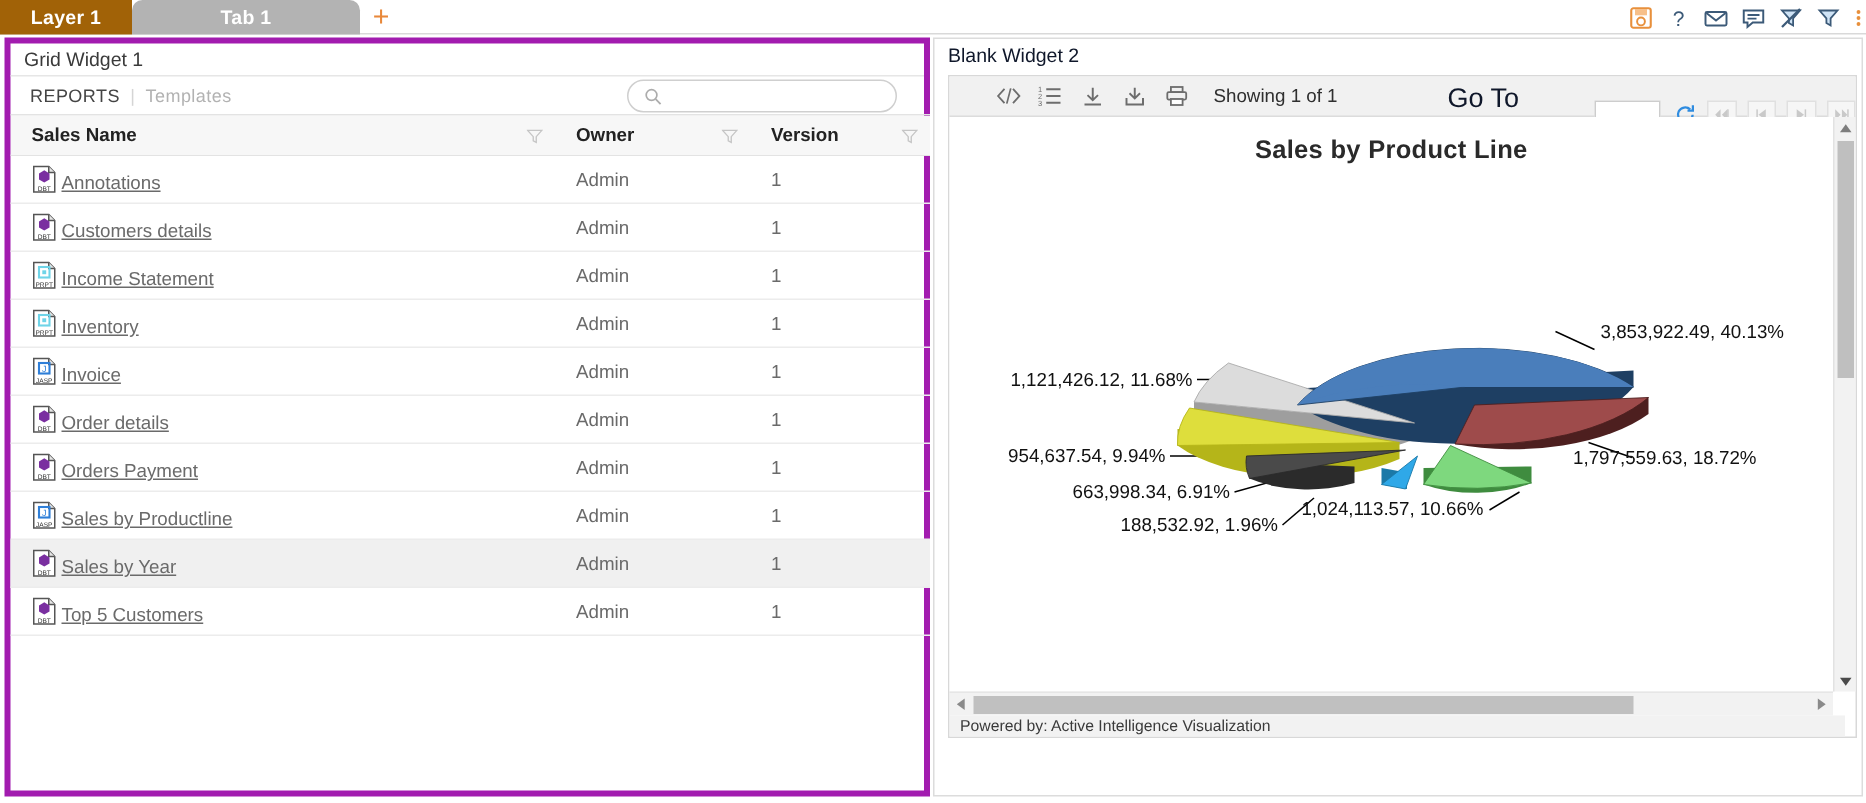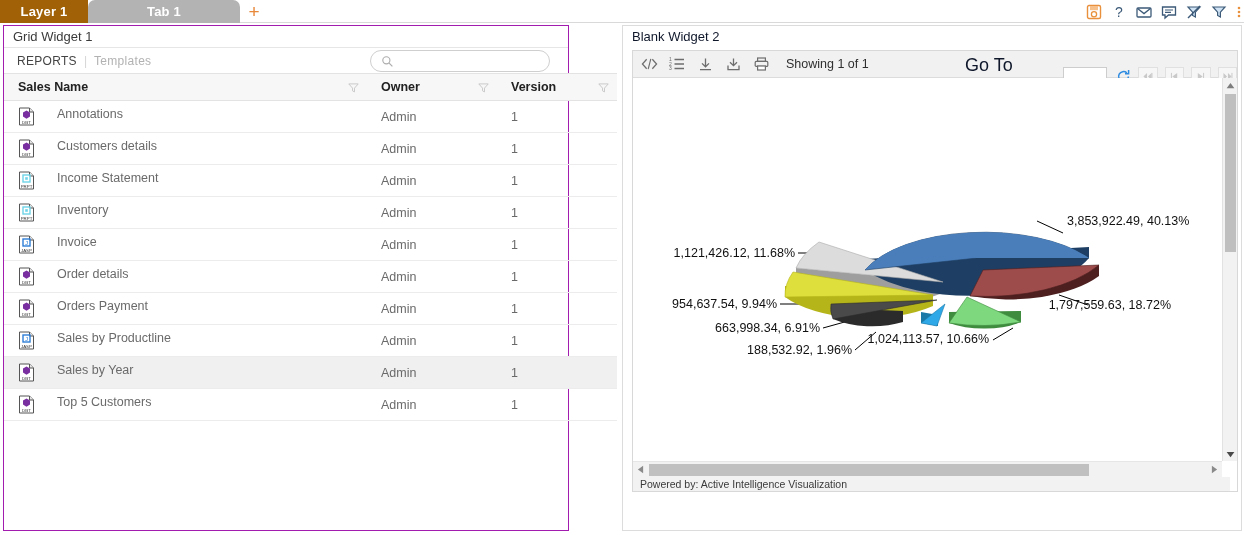--- a/index.html
+++ b/index.html
@@ -32,23 +32,23 @@
   }
   .topicons {
     position: absolute; right: 2px; top: 2px; height: 20px;
     display: flex; align-items: center; gap: 9px;
   }
   .topicons .ti { width: 16px; height: 16px; display:block; }
 
   
   .grid-widget {
     position: absolute; left: 3px; top: 25px;
-    width: 566px; height: 506px;
+    width: 617px; height: 506px;
     background: #ffffff;
-    border: 1px solid #a21caf;
+    border: 4px solid #a21caf;
   }
   .widget-title {
     height: 21px; padding: 3px 0 0 9px;
     font-size: 13px; color: #3a3a3a;
   }
   .subtabs {
     height: 26px; border-top: 1px solid #e6e6e6;
     display: flex; align-items: center; padding-left: 13px;
     position: relative;
   }
@@ -75,40 +75,40 @@
     font-size: 12.5px; color: #222; font-weight: bold;
     text-align: left; padding-left: 14px; position: relative;
   }
   table.grid th .funnel { position: absolute; right: 8px; top: 9px; opacity: .45; }
   table.grid td {
     height: 32px; border-bottom: 1px solid #ececec;
     font-size: 12.5px; color: #6a6a6a; padding-left: 14px;
     vertical-align: middle;
   }
   tr.row-selected td { background: #f0f0f0; }
-  .cell-file { display: flex; align-items: flex-start; gap: 22px; }
+  .cell-file { display: flex; align-items: flex-end; gap: 3px; text-decoration: underline; }
 
   
   .ficon { width: 17px; height: 19px; flex: 0 0 17px; position: relative; }
 
   
   .blank-widget {
     position: absolute; left: 622px; top: 25px;
     width: 620px; height: 506px;
     background: #ffffff;
     border: 1px solid #dcdcdc;
   }
   .bw-title { height: 21px; padding: 3px 0 0 9px; font-size: 13px; color: #0f172a; }
   .viewer {
     position: absolute; left: 9px; top: 24px; right: 3px; bottom: 38px;
     border: 1px solid #d8d8d8; background: #fff;
   }
   .rtoolbar {
     height: 27px; background: #f1f1f1; border-bottom: 1px solid #dcdcdc;
-    display: flex; align-items: center; padding-left: 2px; position: relative;
+    display: flex; align-items: center; padding-left: 25px; position: relative;
   }
   .tbtn {
     width: 28px; height: 24px; display: flex; align-items: center;
     justify-content: center; color: #6d6d6d;
   }
   .showing { font-size: 12.5px; color: #2f2f2f; margin-left: 11px; }
   .gotopage { position: absolute; left: 332px; top: 4px; display: flex; align-items: center; }
   .gotopage label { font-size: 18px; color: #0f172a; }
   .gotopage input {
     width: 44px; height: 19px; margin-left: 7px;
@@ -493,20 +493,21 @@
         <span class="pgbtn">
           <svg width="11" height="9" viewBox="0 0 12 10">
               <path d="M1.5 1v8l4-4zM6.5 1v8l4-4z" fill="#c9c9c9"></path>
               <rect x="10.4" y="1" width="1.1" height="8" fill="#c9c9c9"></rect>
             </svg>
         </span>
       </div>
     </div>
 
     <div class="canvas">
+      <div class="chart-title">Sales by Product Line</div>
 
       <svg width="605" height="330" viewBox="0 0 605 330" style="position:absolute;left:0;top:22px">
         <defs>
           <filter id="none">
               <feGaussianBlur stdDeviation="0"></feGaussianBlur>
             </filter>
         </defs>
 
         <g stroke="#000" stroke-width="1" fill="none">
           <path d="M404 121 L430 133"></path>

